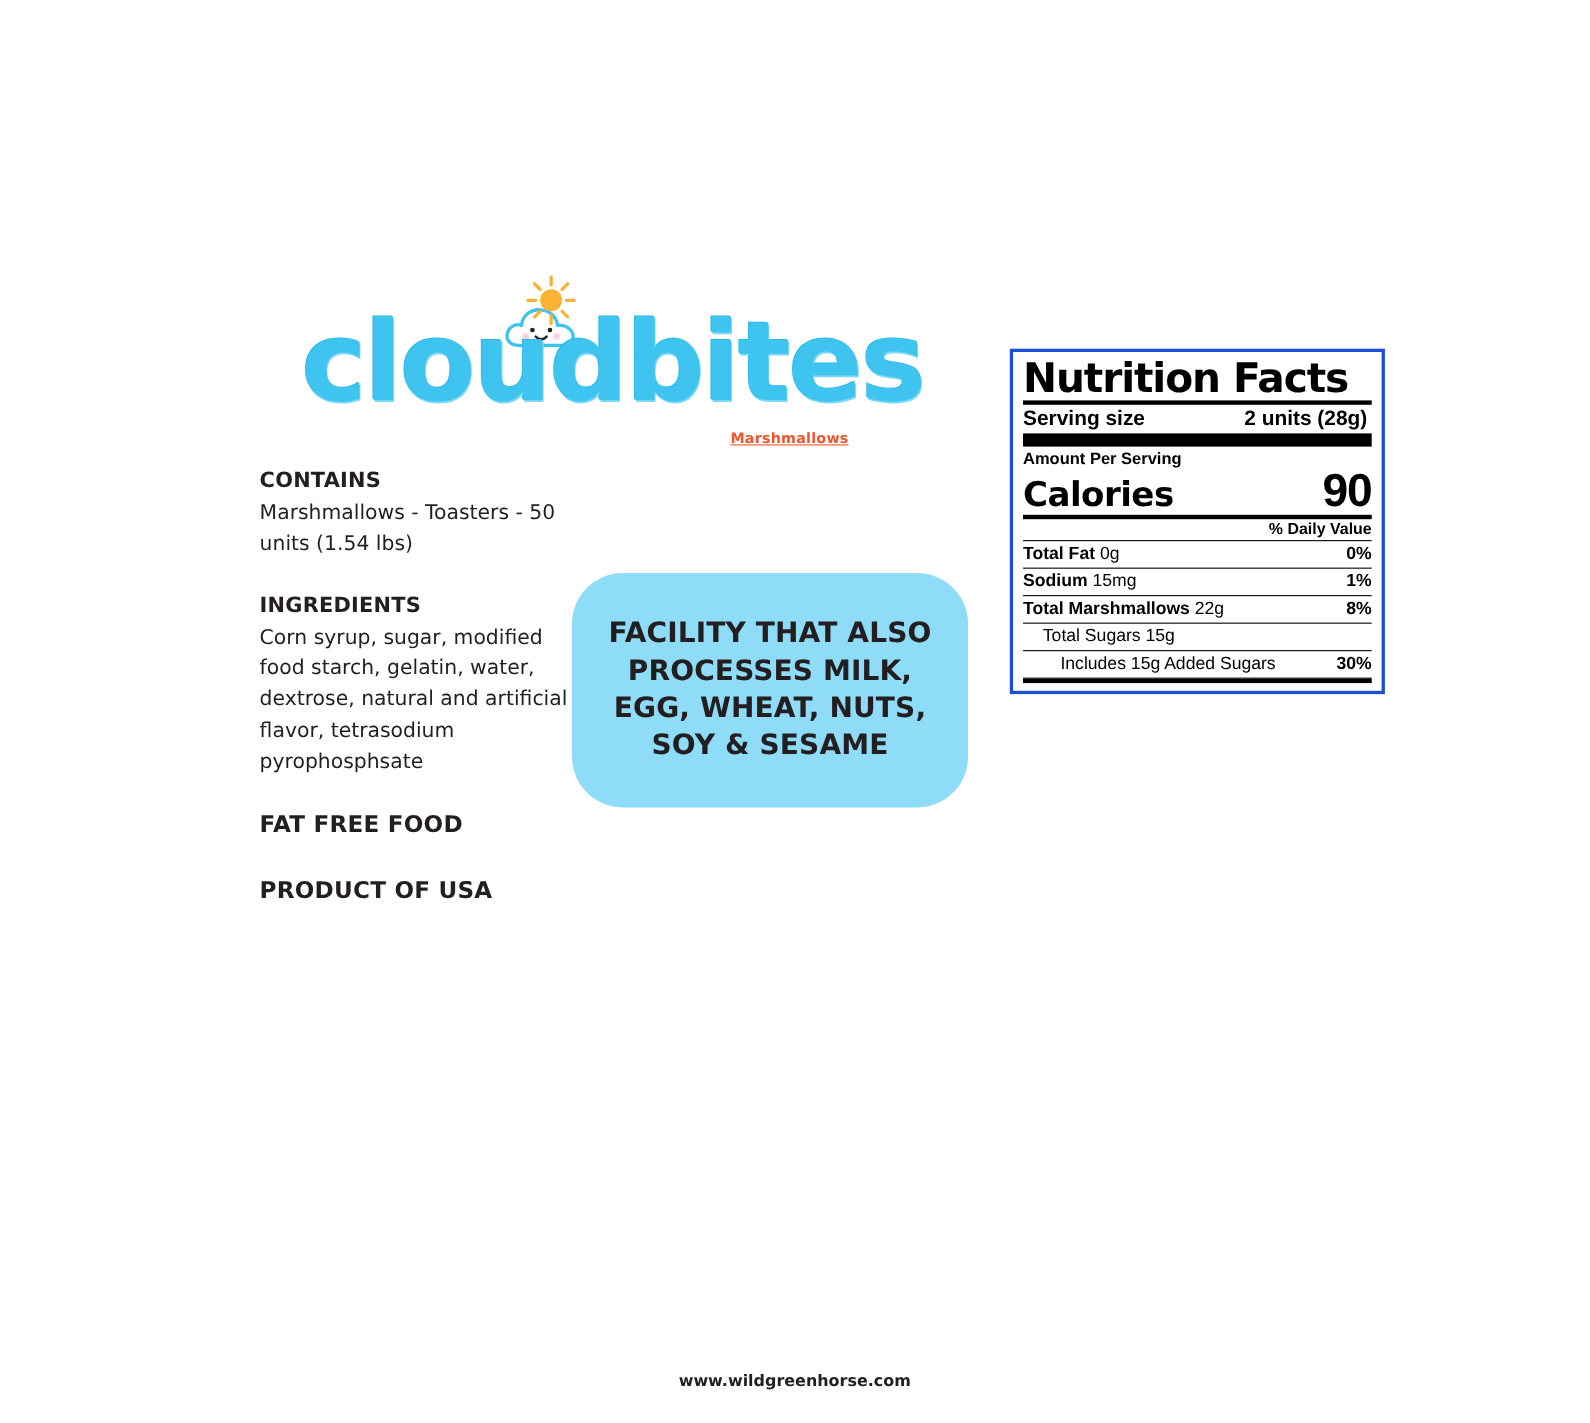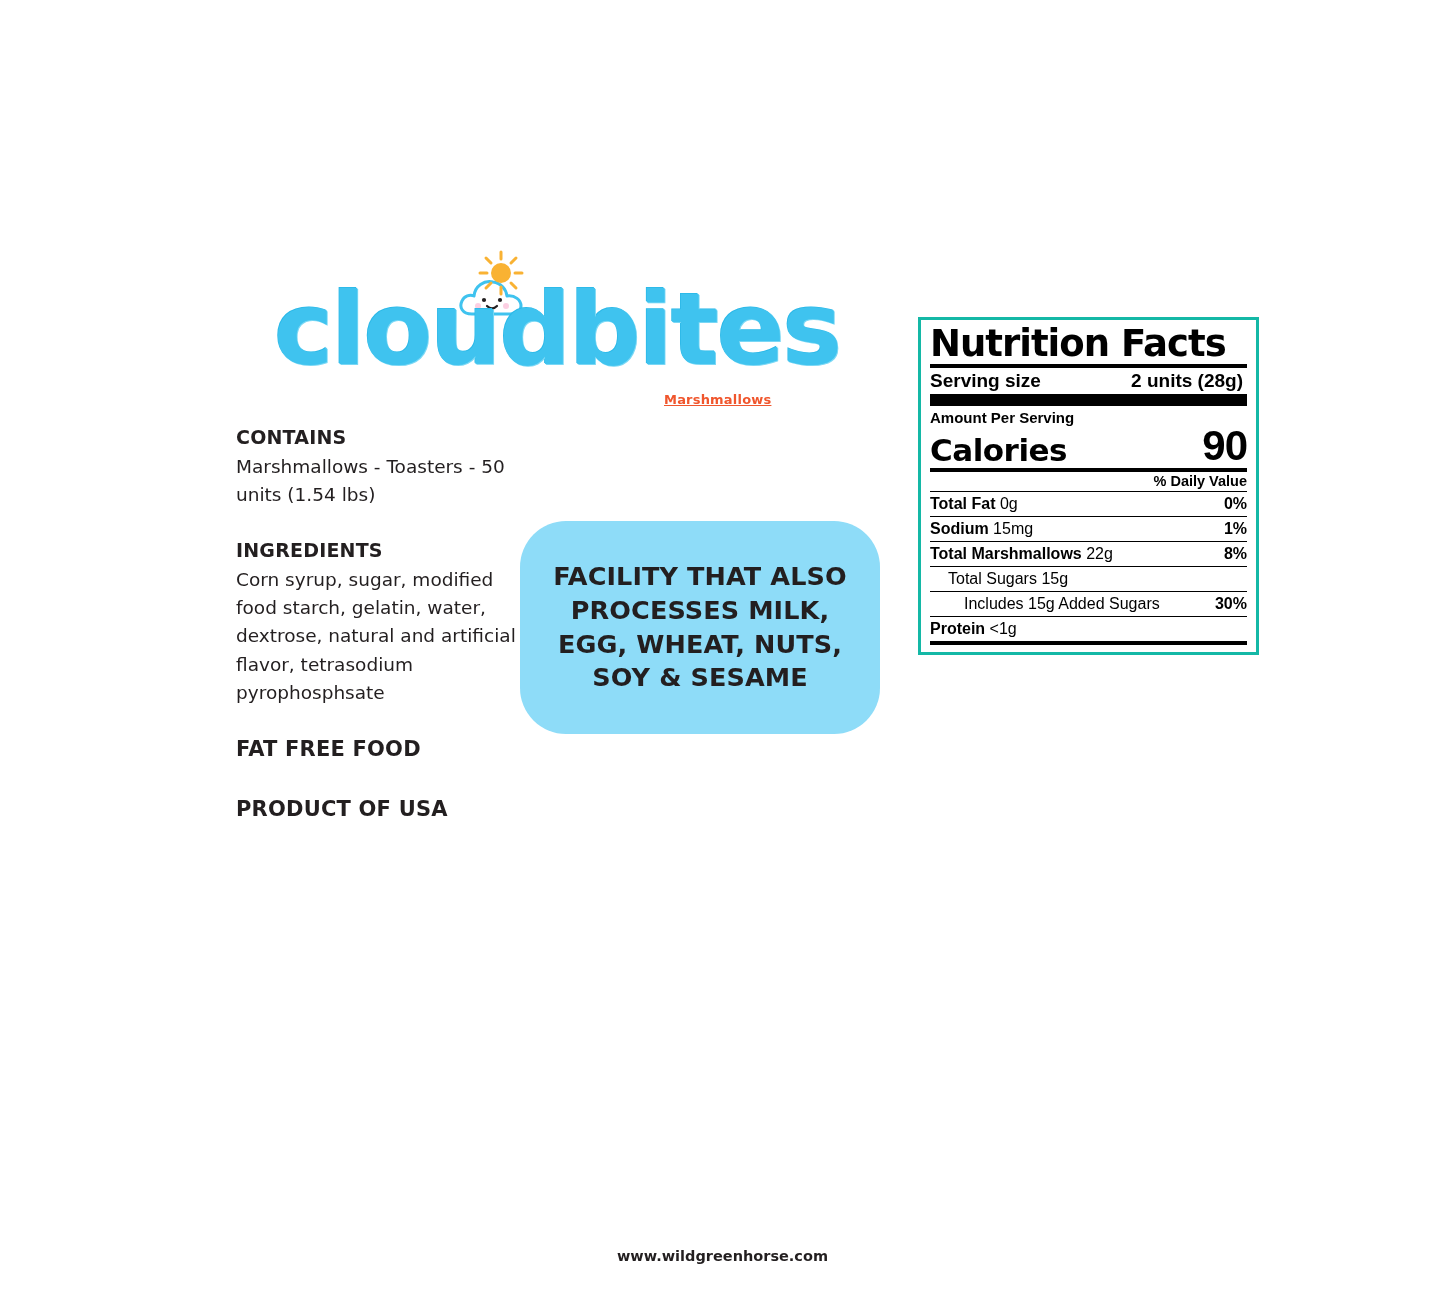--- a/index.html
+++ b/index.html
@@ -130,21 +130,21 @@
     white-space: pre-line;
   }
 
   
   #nutrition-panel {
     position: absolute;
     left: 918px;
     top: 317px;
     width: 341px;
     box-sizing: border-box;
-    border: 3px solid #14b8a6;
+    border: 3px solid #1d4ed8;
     background: #fff;
     padding: 5px 9px 7px 9px;
     font-family: "Liberation Sans", sans-serif;
     color: #000;
   }
   .nf-title {
     font-family: "DejaVu Sans", sans-serif;
     font-weight: bold;
     font-size: 37px;
     line-height: 1.02;
@@ -321,22 +321,18 @@
       <div class="nf-row indent1">
         <span class="nm">Total Sugars 15g</span>
         <span class="dv"></span>
       </div>
       <div class="rule-thin"></div>
       <div class="nf-row indent2">
         <span class="nm">Includes 15g Added Sugars</span>
         <span class="dv">30%</span>
       </div>
       <div class="rule-thin"></div>
-      <div class="nf-row">
-        <span class="nm"><b>Protein</b> &lt;1g</span>
-        <span class="dv"></span>
-      </div>
     </div>
 
   <div class="rule-med"></div>
 </div>
 
 <div id="footer-url">www.wildgreenhorse.com</div>
 
 </body></html>

